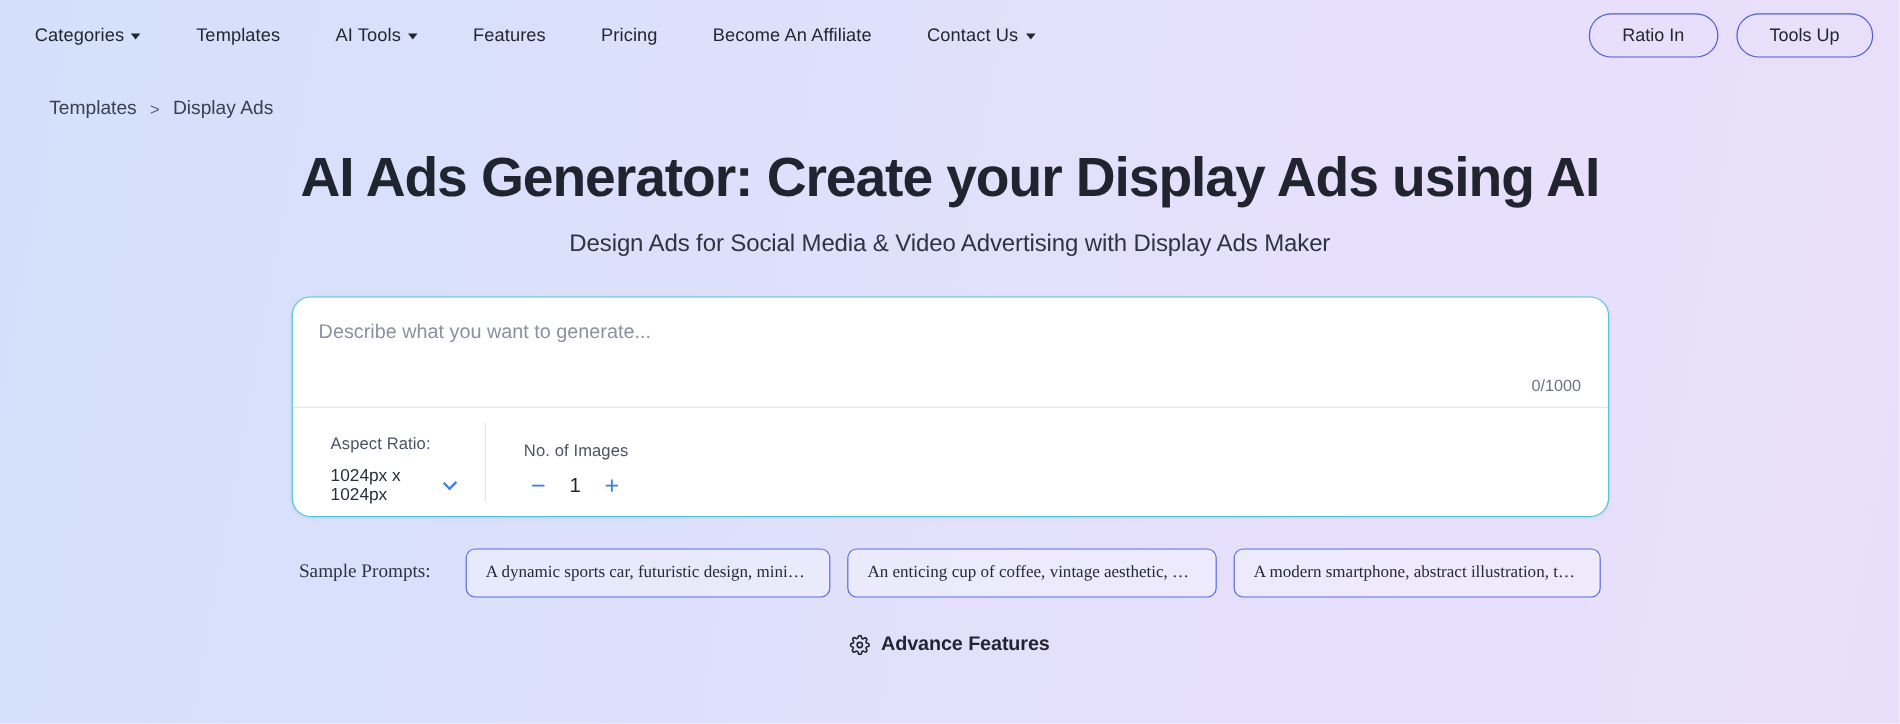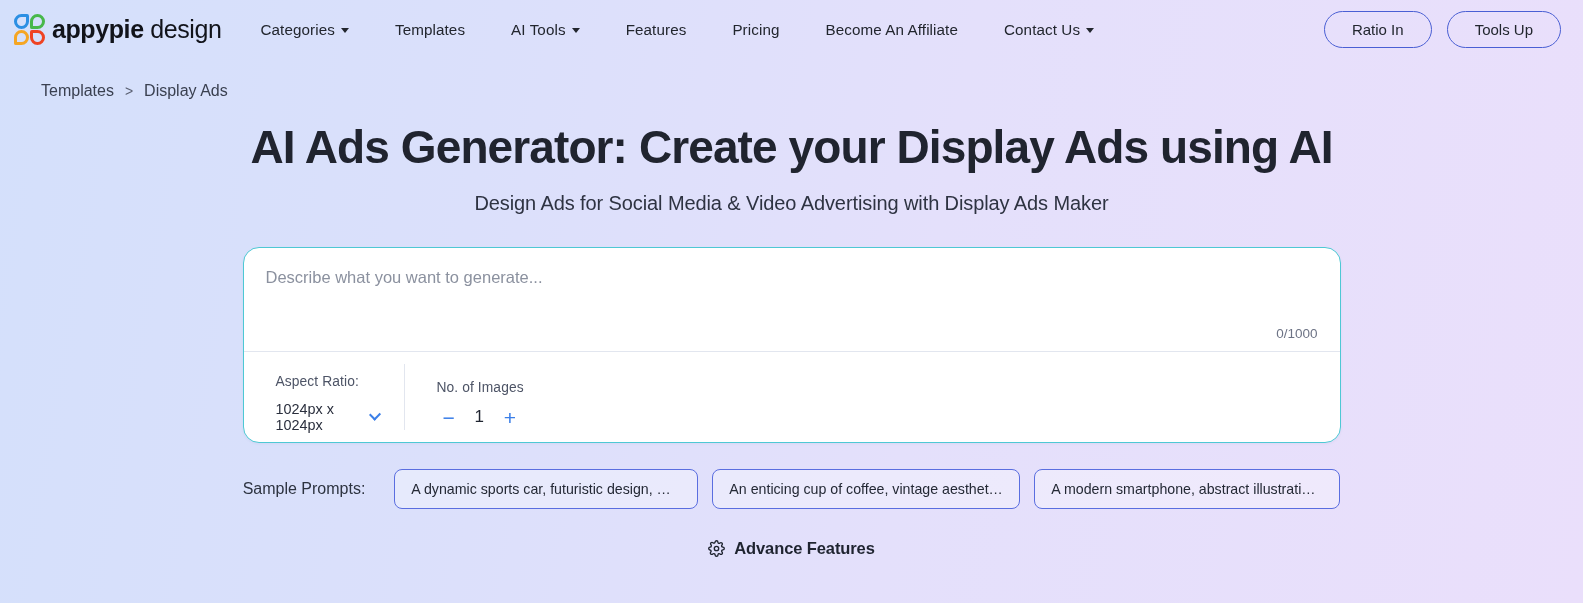--- a/index.html
+++ b/index.html
@@ -163,21 +163,21 @@
     margin: 32px auto 0;
     background: #ffffff;
     border: 1.6px solid #4ec8d4;
     border-radius: 16px;
     overflow: hidden;
     box-shadow: 0 1px 3px rgba(40,60,120,0.05);
   }
 
   .prompt-area {
     position: relative;
-    height: 103px;
+    height: 91px;
     padding: 18px 40px 0 22px;
   }
   .prompt-input {
     width: 100%;
     height: 56px;
     border: none;
     outline: none;
     resize: none;
     font-family: inherit;
     font-size: 16.5px;
@@ -291,20 +291,21 @@
   }
   .sparkle-icon { display: block; }
 
   
   .samples-row {
     display: flex;
     align-items: center;
     justify-content: center;
     gap: 14px;
     margin-top: 26px;
+    font-family: Liberation Serif, serif;
   }
   .samples-label {
     font-size: 16px;
     color: #2d3340;
     margin-right: 15px;
     white-space: nowrap;
   }
   .sample-chip {
     border: 1.3px solid #5a6ee0;
     border-radius: 8px;
@@ -337,29 +338,20 @@
     font-weight: 600;
     letter-spacing: -0.1px;
   }
   .gear-icon { display: block; }
 </style>
 </head>
 <body>
 
 <div class="header">
 
-  <div class="brand">
-    <span class="logo-mark">
-      <span class="petal p-tl"></span>
-      <span class="petal p-tr"></span>
-      <span class="petal p-bl"></span>
-      <span class="petal p-br"></span>
-    </span>
-    <span class="brand-text"><span class="bold">appypie</span> <span class="light">design</span></span>
-  </div>
 
   <nav class="nav">
     <div class="nav-item">
       <span>Categories</span>
       <span class="caret"></span>
     </div>
     <div class="nav-item">
       <span>Templates</span>
     </div>
     <div class="nav-item">

